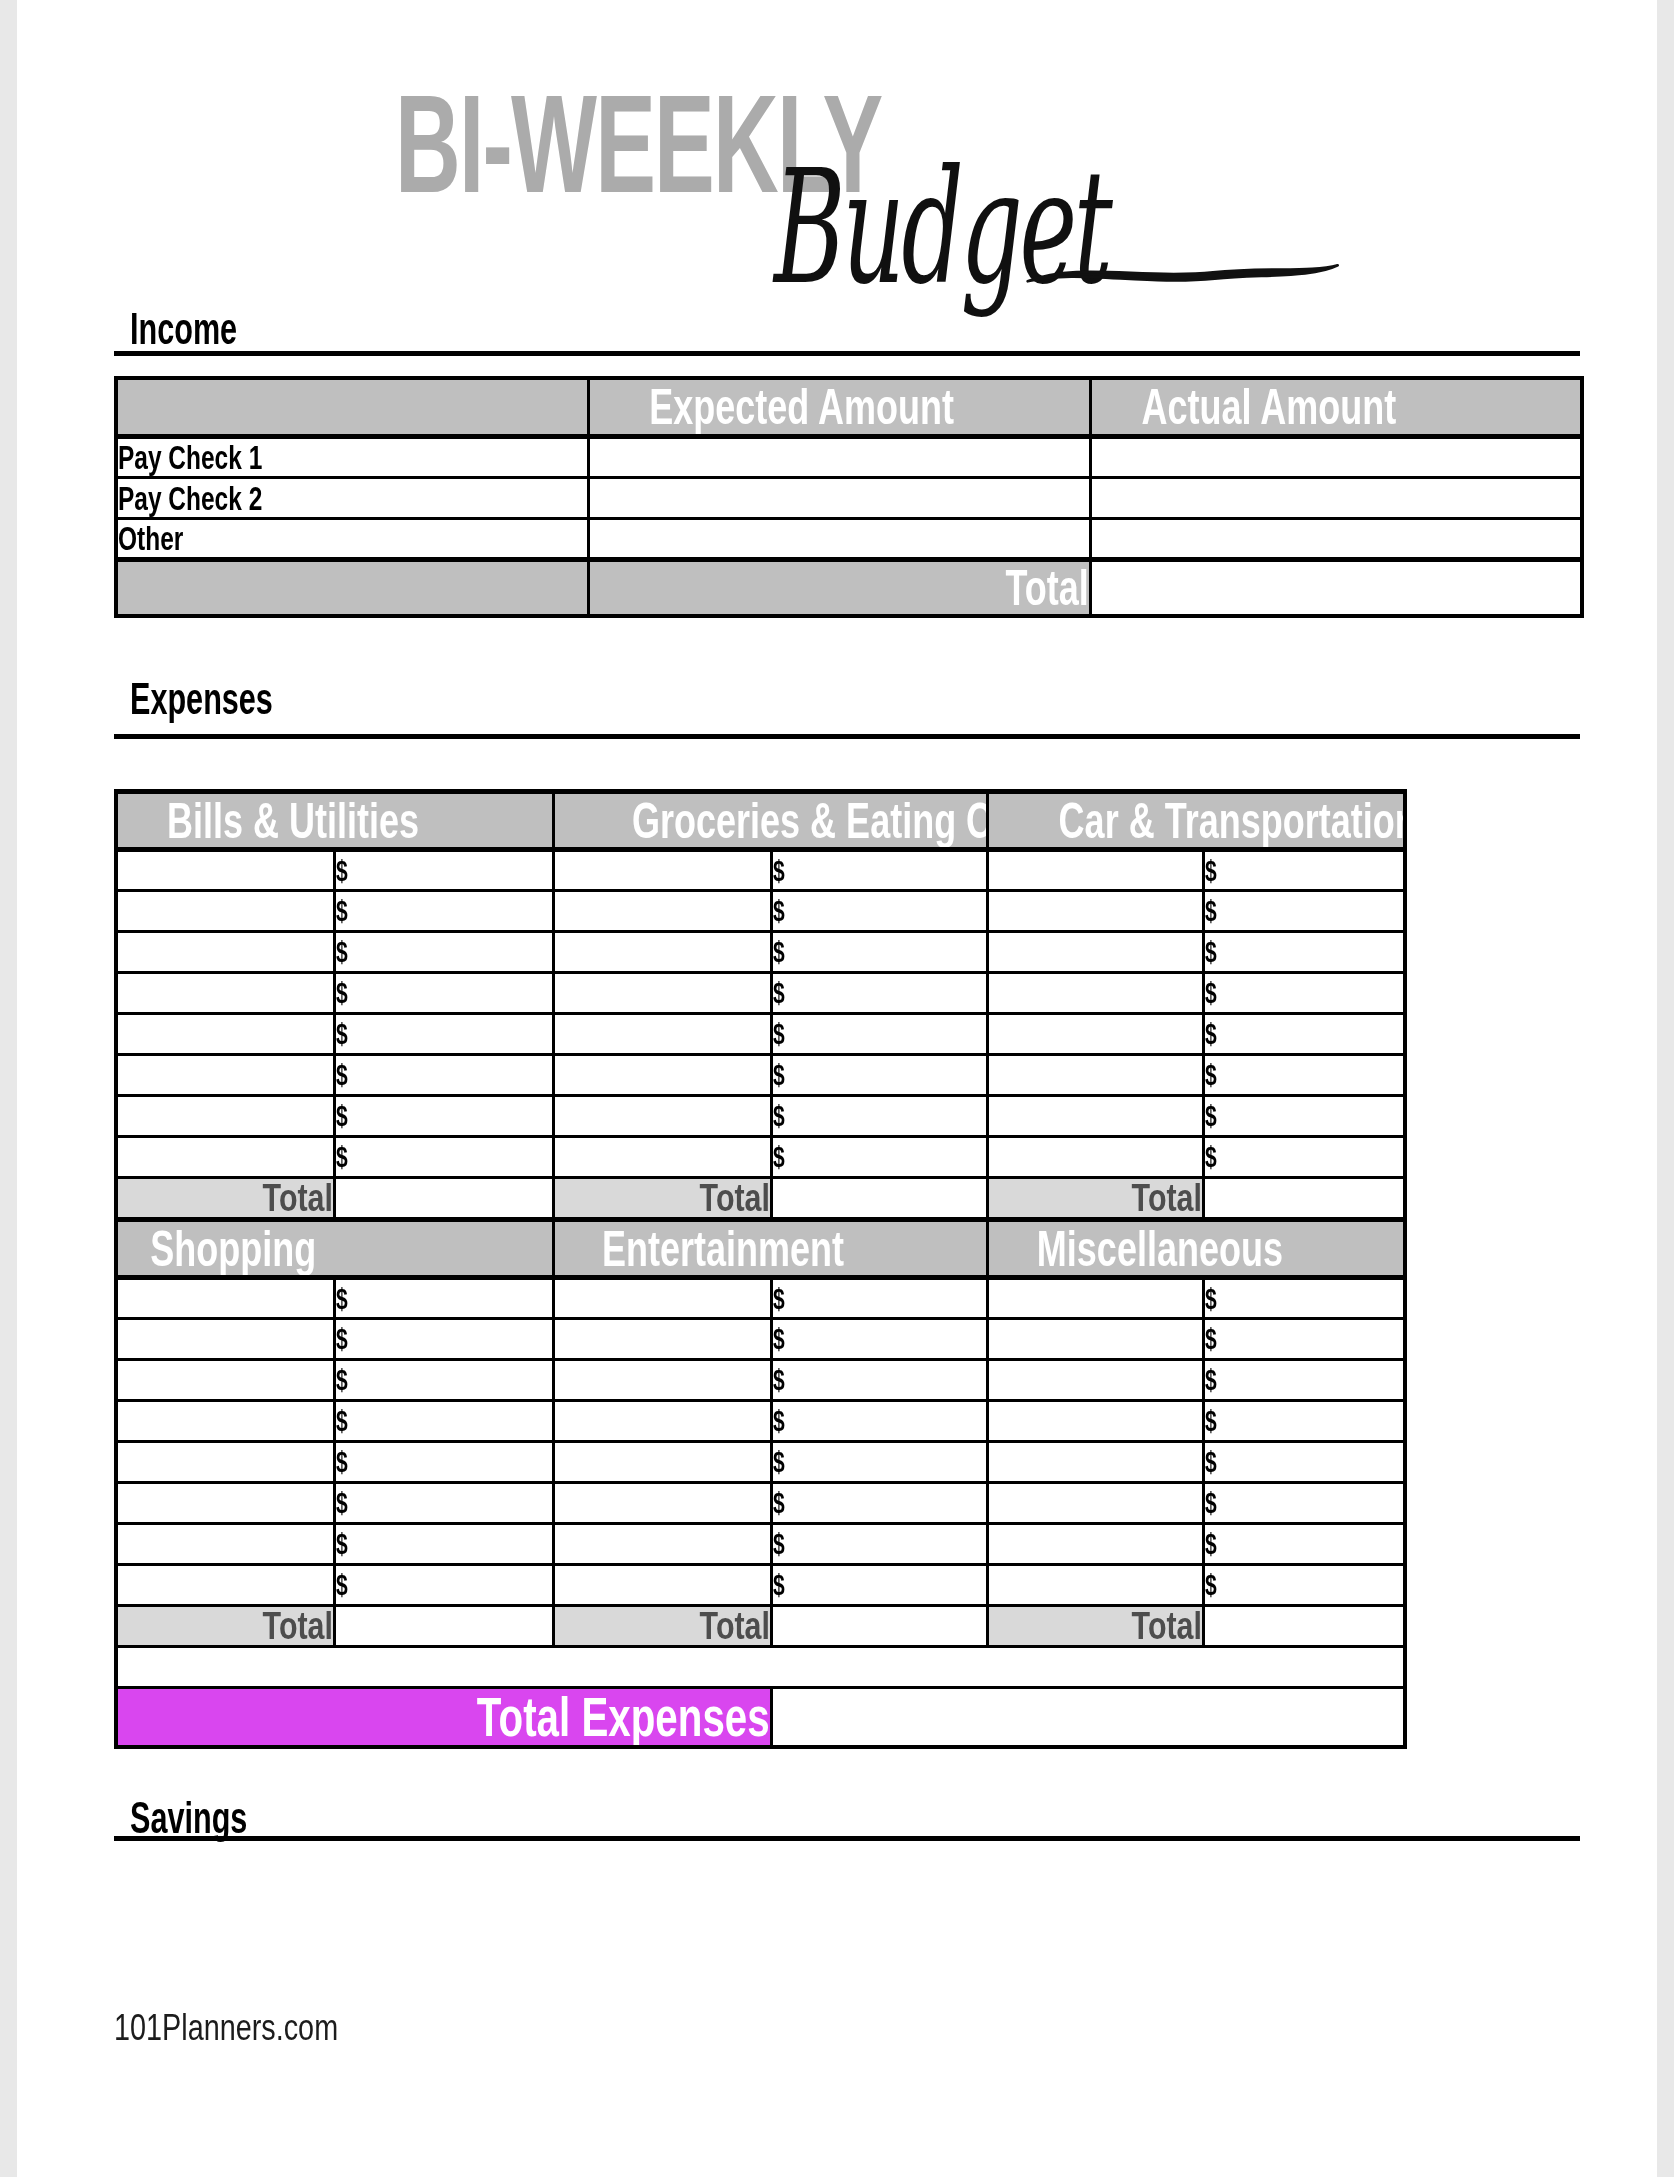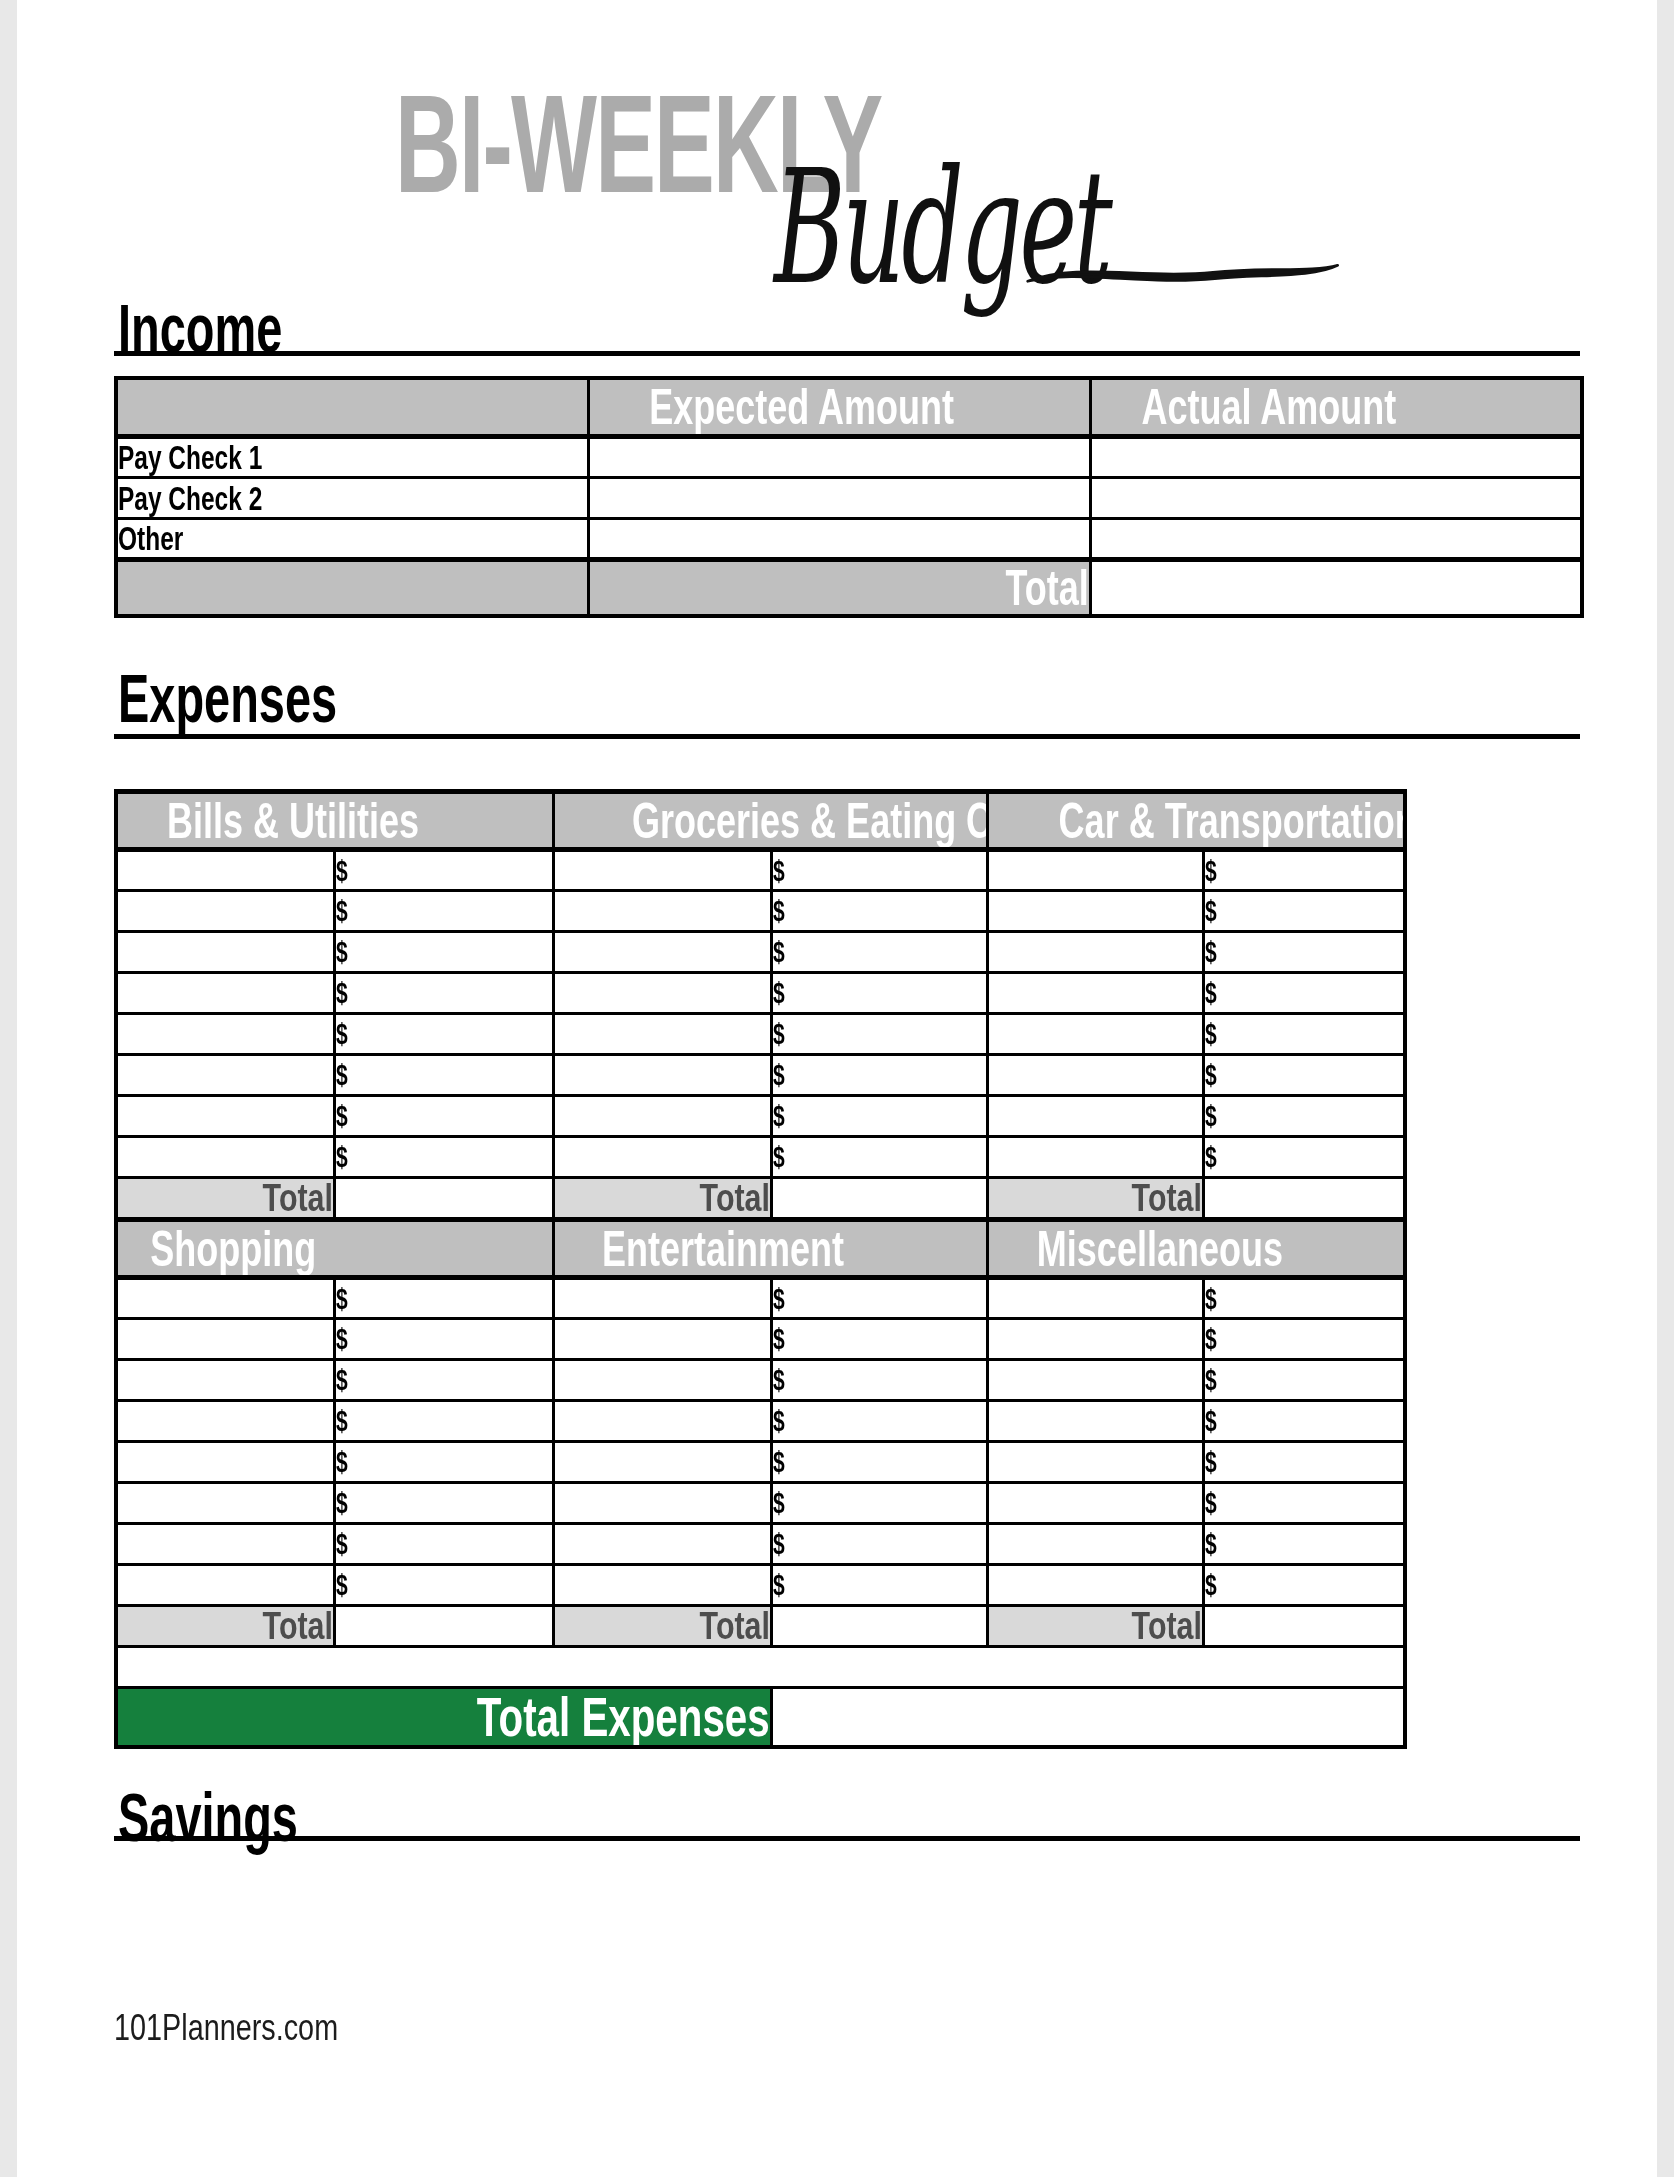--- a/index.html
+++ b/index.html
@@ -25,38 +25,38 @@
   .title-script {
     position:absolute; left:757px; top:149px; font-size:157px; line-height:1;
     font-family:"DejaVu Serif", serif; font-style:italic; font-weight:normal;
     color:#101010; letter-spacing:-5.4px;
     transform:scaleX(0.62); transform-origin:left top; white-space:nowrap;
   }
   .swash {position:absolute; left:1008px; top:251px;}
 
   
   .sec-h {
-    position:absolute; left:97px; margin:4px; font-size:69px; line-height:1;
+    position:absolute; left:97px; margin:16px; font-size:45px; line-height:1;
     color:#000; white-space:nowrap;
   }
   .sec-h .cond {transform:scaleX(0.68); transform-origin:left top;}
   .rule {position:absolute; left:97px; width:1466px; height:5.4px; background:#000;}
 
   
   table.tbl {
     position:absolute; border-collapse:collapse; table-layout:fixed;
     border:4.5px solid #000;
   }
   .tbl td, .tbl th {
     border:3.6px solid #000; padding:0; vertical-align:middle;
     overflow:hidden; font-weight:normal;
   }
   .gray   {background:#bfbfbf;}
   .ltgray {background:#d9d9d9;}
-  .dkgray {background:#15803d;}
+  .dkgray {background:#d946ef;}
 
   .h46 {height:41px;} .h64 {height:57px;} .h65 {height:58px;}
 
   .t-center {text-align:left;}
   .t-right  {text-align:right;}
   .t-left   {text-align:left;}
 
   .hdr-txt   {font-size:50px; color:#ffffff;}
   .lbl-txt   {font-size:34px; color:#000000;}
   .total-wht {font-size:50px; color:#ffffff;}

